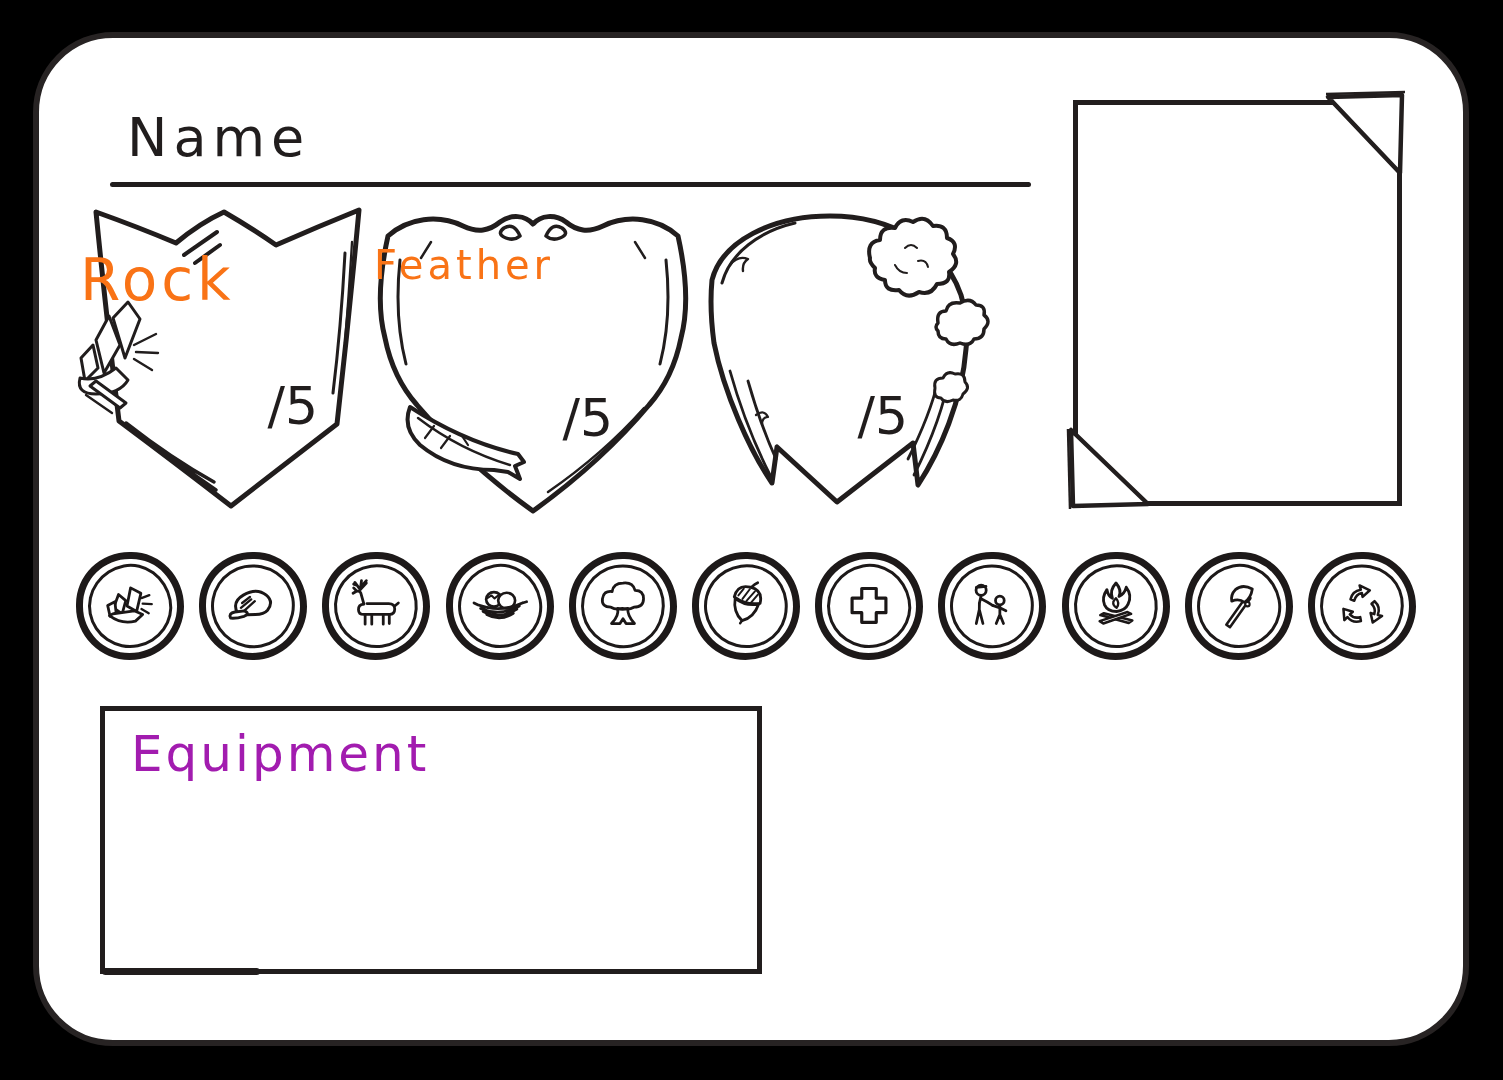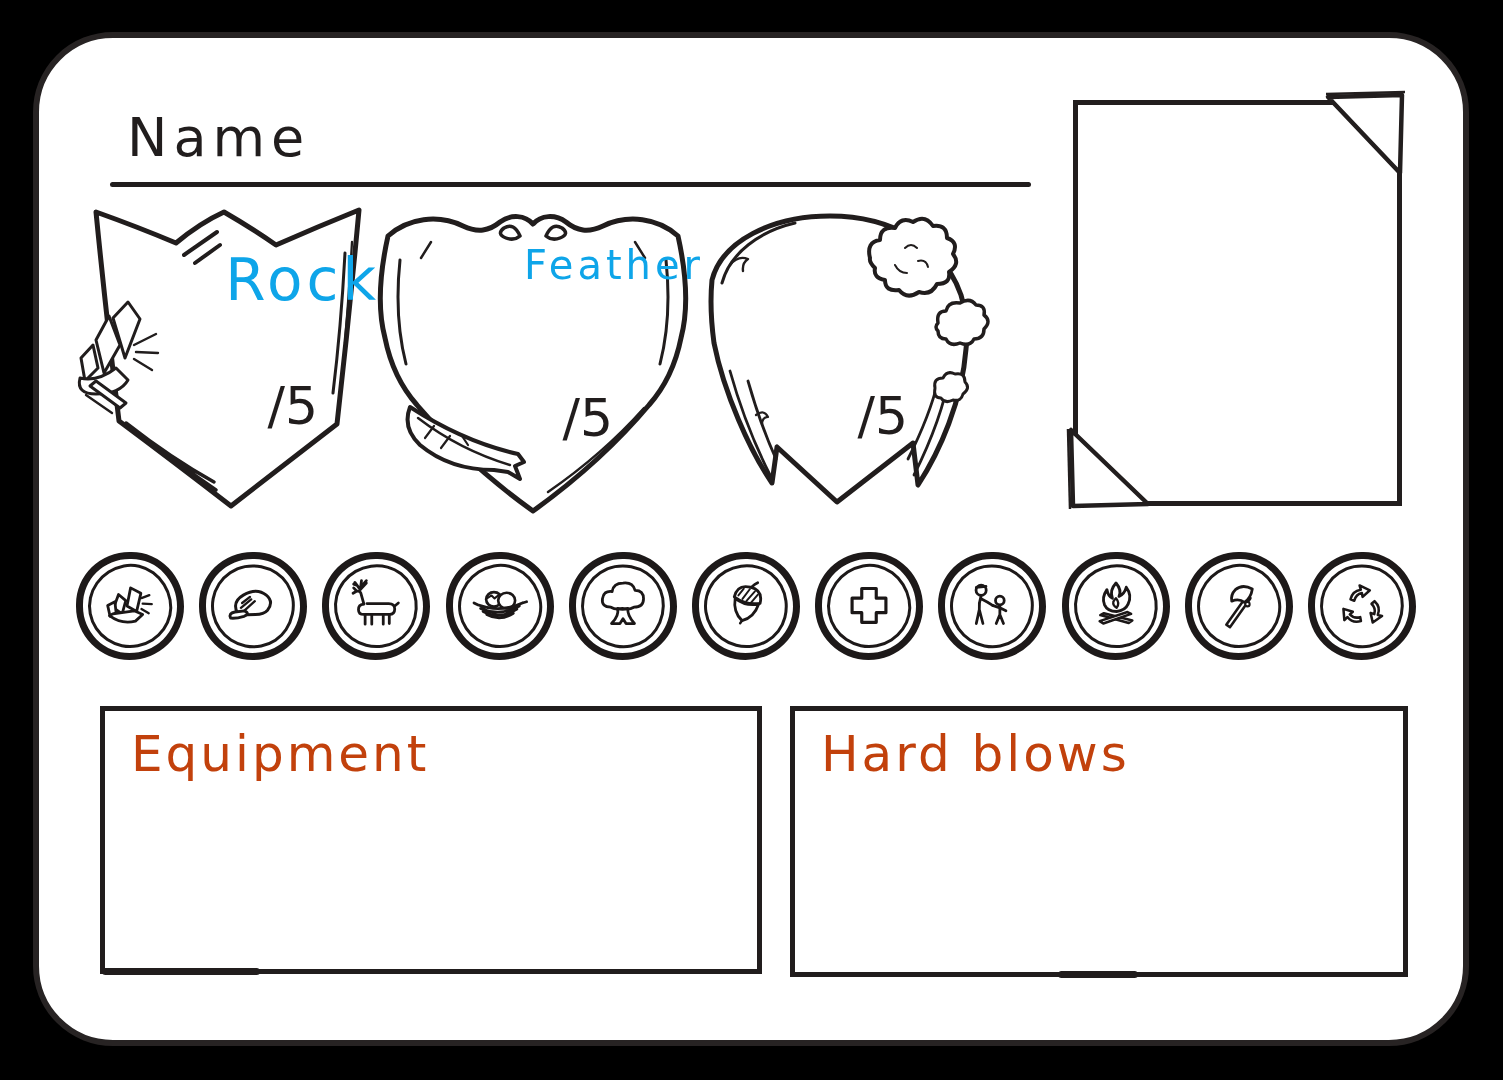--- a/index.html
+++ b/index.html
@@ -25,21 +25,21 @@
     background:#211d1d;border-radius:3px;
   }
   .name-input{
     position:absolute;left:345px;top:104px;width:682px;height:76px;
     background:transparent;
   }
   
   .shield{position:absolute;}
   .shield svg{position:absolute;left:0;top:0;}
   .shield-label{
-    position:absolute;text-align:right;color:#0ea5e9;white-space:nowrap;
+    position:absolute;text-align:left;color:#f97316;white-space:nowrap;
   }
   .shield-score{
     position:absolute;font-size:52px;color:#211d1d;text-align:right;
   }
   .shield-rock{left:68px;top:198px;width:300px;height:315px;}
   .shield-rock .shield-label{left:12px;width:300px;top:48px;font-size:58px;letter-spacing:4px;}
   .shield-rock .shield-score{left:150px;top:178px;width:100px;}
   .shield-feather{left:368px;top:202px;width:330px;height:340px;}
   .shield-feather .shield-label{left:6px;width:330px;top:40px;font-size:40px;letter-spacing:4px;}
   .shield-feather .shield-score{left:145px;top:186px;width:100px;}
@@ -74,21 +74,21 @@
   .badge svg{position:absolute;left:50%;top:50%;transform:translate(-50%,-50%);}
   
   .box{
     position:absolute;background:#fff;border:5px solid #211d1d;
     box-sizing:border-box;
   }
   .box-equipment{left:100px;top:706px;width:662px;height:268px;}
   .box-hardblows{left:790px;top:706px;width:618px;height:271px;}
   .box-label{
     position:absolute;left:26px;top:14px;font-size:50px;letter-spacing:3px;
-    color:#c2410c;white-space:nowrap;
+    color:#a21caf;white-space:nowrap;
   }
   .box-fill{position:absolute;left:0;top:78px;right:0;bottom:0;}
   .ink-blot{position:absolute;background:#211d1d;border-radius:4px;}
   .blot-eq{left:-3px;bottom:-6px;width:158px;height:7px;}
   .blot-hb{left:263px;bottom:-6px;width:80px;height:7px;}
 </style>
 </head>
 <body>
 
 <div class="stage">
@@ -300,18 +300,13 @@
     </div>
 
   </div>
 
   <div class="box box-equipment">
     <div class="box-label">Equipment</div>
     <div class="box-fill"></div>
     <div class="ink-blot blot-eq"></div>
   </div>
 
-  <div class="box box-hardblows">
-    <div class="box-label">Hard blows</div>
-    <div class="box-fill"></div>
-    <div class="ink-blot blot-hb"></div>
-  </div>
 </div>
 
 </body></html>

